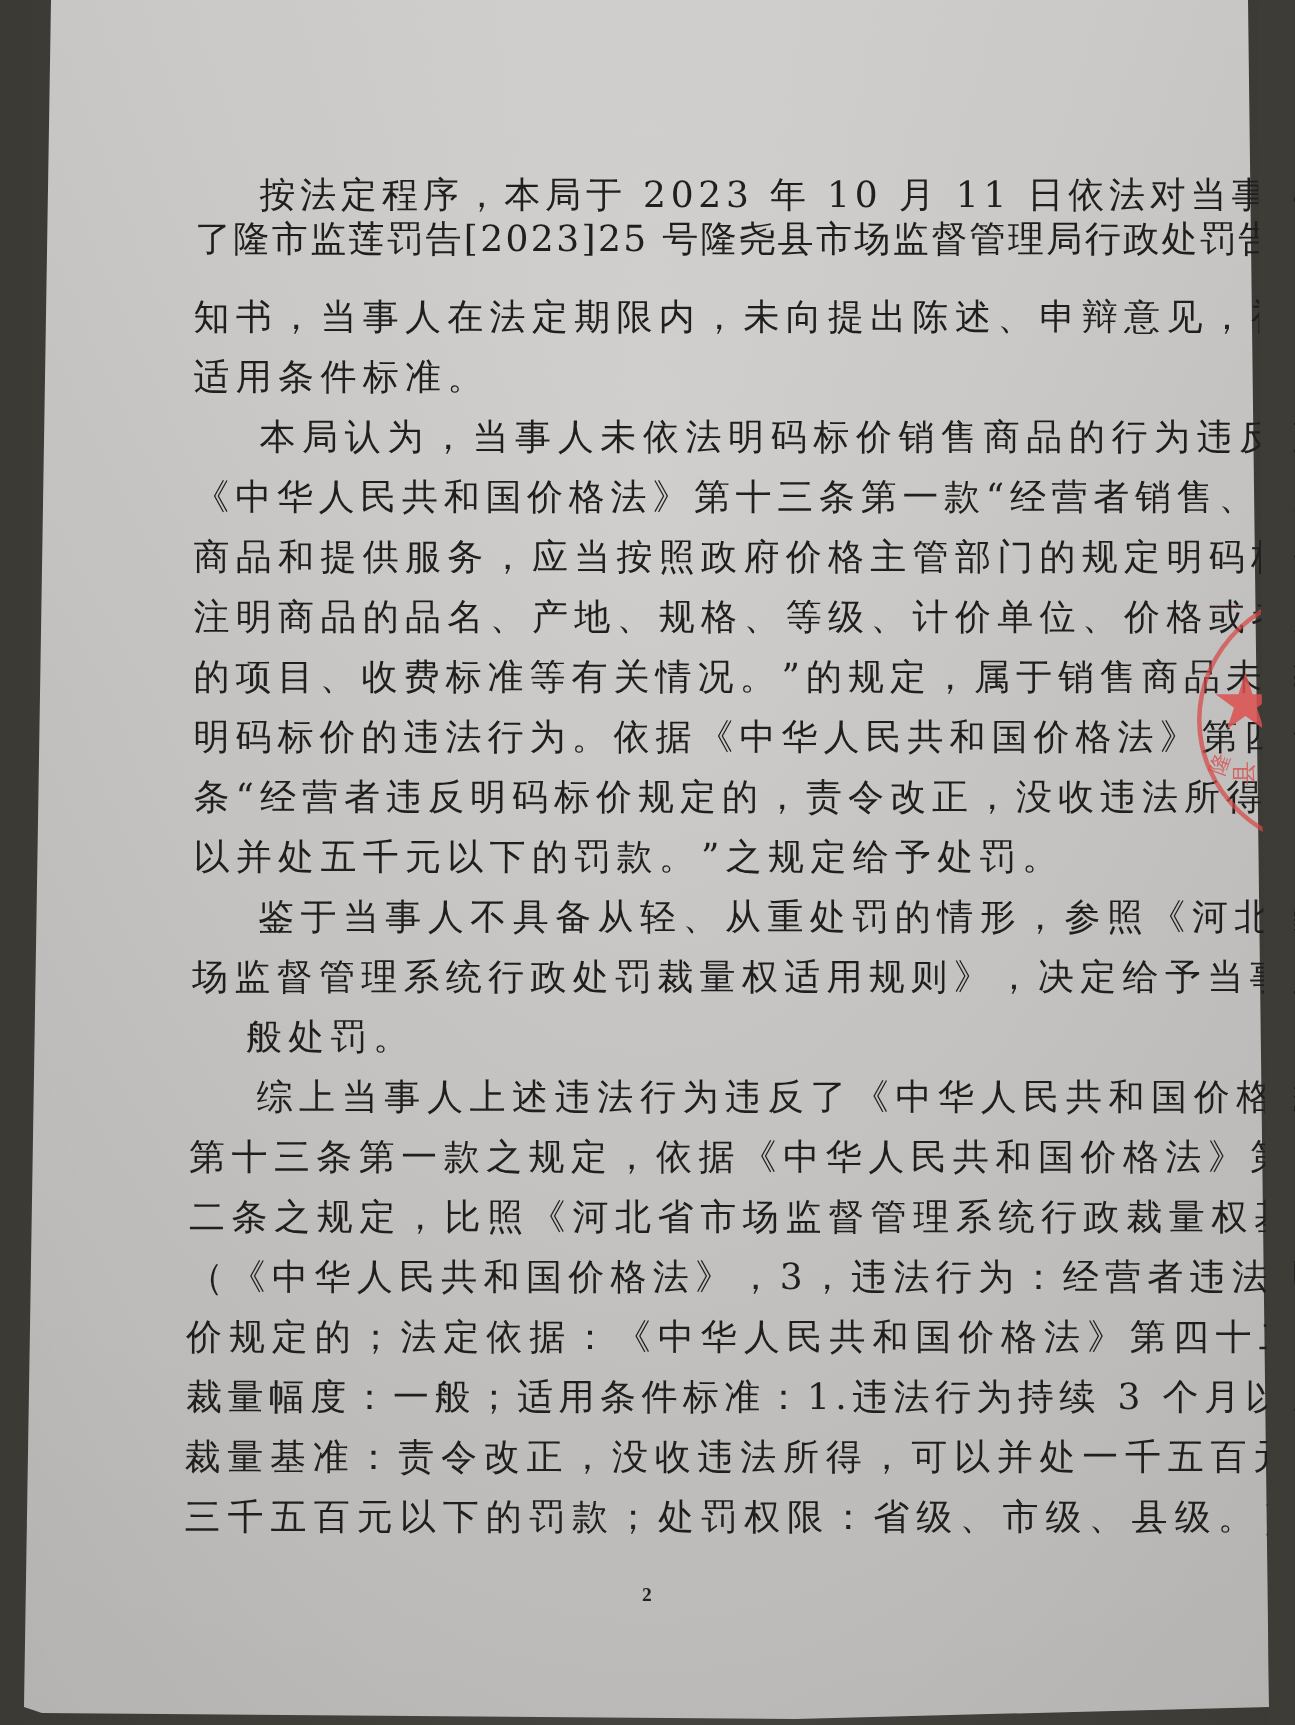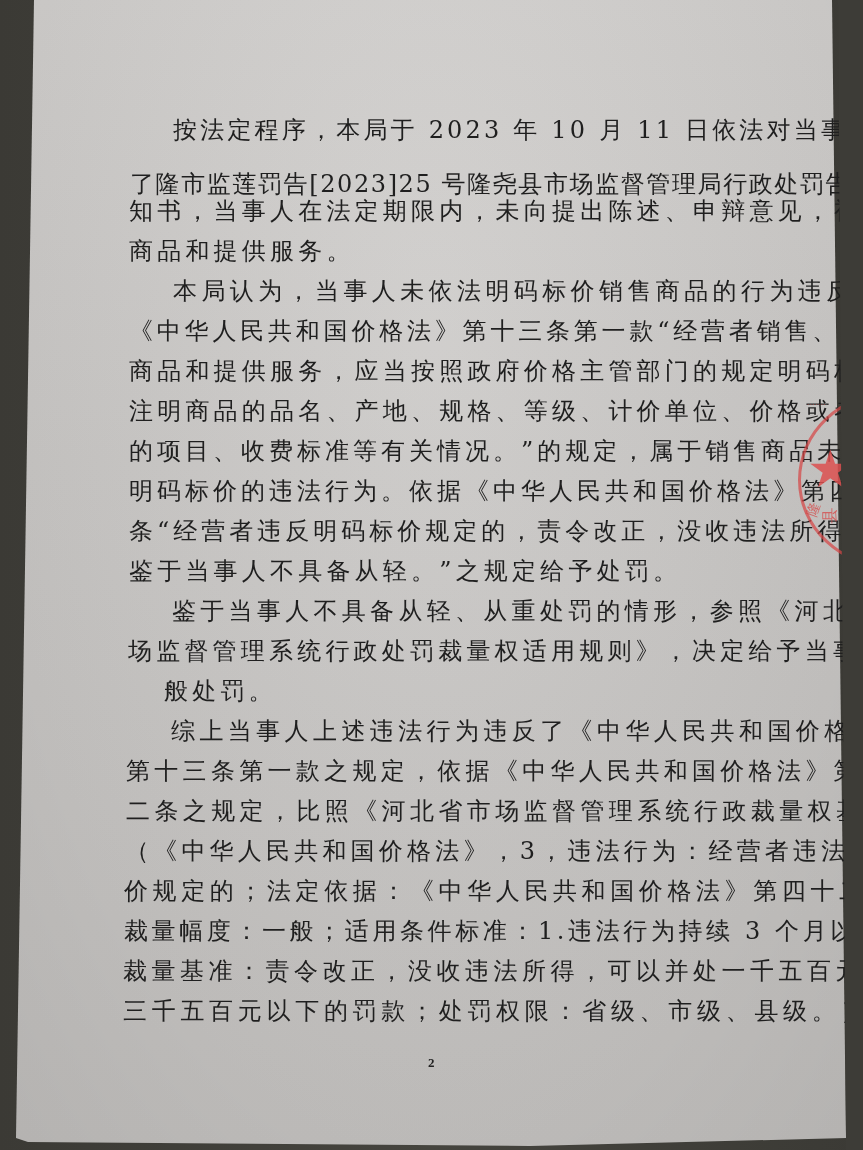--- a/index.html
+++ b/index.html
@@ -119,32 +119,32 @@
 </style>
 </head>
 <body>
 
 <div class="bg-surface"></div>
 <div class="paper"></div>
 <div class="paper-shade"></div>
 
 <div class="text-block">
   <div class="line" style="left:173px; top:115px; letter-spacing:3.2px;">按法定程序，本局于 2023 年 10 月 11 日依法对当事人送达</div>
-  <div class="line" style="left:130px; top:169px; letter-spacing:1.6px;">了隆市监莲罚告[2023]25 号隆尧县市场监督管理局行政处罚告</div>
+  <div class="line" style="left:130px; top:144px; letter-spacing:1.6px;">了隆市监莲罚告[2023]25 号隆尧县市场监督管理局行政处罚告</div>
   <div class="line" style="left:129px; top:196px; letter-spacing:4.2px;">知书，当事人在法定期限内，未向提出陈述、申辩意见，视为当</div>
-  <div class="line" style="left:129px; top:236px; letter-spacing:4.2px;">商品和提供服务。</div>
+  <div class="line" style="left:129px; top:236px; letter-spacing:4.2px;">适用条件标准。</div>
 
   <div class="line" style="left:173px; top:276px; letter-spacing:4.4px;">本局认为，当事人未依法明码标价销售商品的行为违反了</div>
   <div class="line" style="left:129px; top:316px; letter-spacing:3.8px;">《中华人民共和国价格法》第十三条第一款“经营者销售、收购</div>
   <div class="line" style="left:129px; top:356px; letter-spacing:4.2px;">商品和提供服务，应当按照政府价格主管部门的规定明码标价，</div>
   <div class="line" style="left:129px; top:396px; letter-spacing:4.2px;">注明商品的品名、产地、规格、等级、计价单位、价格或者服务</div>
   <div class="line" style="left:129px; top:436px; letter-spacing:4.0px;">的项目、收费标准等有关情况。”的规定，属于销售商品未依法</div>
   <div class="line" style="left:129px; top:476px; letter-spacing:4.0px;">明码标价的违法行为。依据《中华人民共和国价格法》第四十二</div>
   <div class="line" style="left:129px; top:516px; letter-spacing:4.0px;">条“经营者违反明码标价规定的，责令改正，没收违法所得，可</div>
-  <div class="line" style="left:129px; top:556px; letter-spacing:4.2px;">鉴于当事人不具备从轻。”之规定给予处罚。</div>
+  <div class="line" style="left:129px; top:556px; letter-spacing:4.2px;">以并处五千元以下的罚款。”之规定给予处罚。</div>
 
   <div class="line" style="left:172px; top:596px; letter-spacing:4.3px;">鉴于当事人不具备从轻、从重处罚的情形，参照《河北省市</div>
   <div class="line" style="left:128px; top:636px; letter-spacing:4.2px;">场监督管理系统行政处罚裁量权适用规则》，决定给予当事人一</div>
   <div class="line" style="left:128px; top:676px; letter-spacing:4.2px;margin-left:36px;">般处罚。</div>
 
   <div class="line" style="left:171px; top:716px; letter-spacing:4.4px;">综上当事人上述违法行为违反了《中华人民共和国价格法》</div>
   <div class="line" style="left:126px; top:756px; letter-spacing:4.3px;">第十三条第一款之规定，依据《中华人民共和国价格法》第四十</div>
   <div class="line" style="left:126px; top:796px; letter-spacing:4.4px;">二条之规定，比照《河北省市场监督管理系统行政裁量权基准》</div>
   <div class="line" style="left:125px; top:836px; letter-spacing:4.2px;">（《中华人民共和国价格法》，3，违法行为：经营者违法明码标</div>
   <div class="line" style="left:124px; top:876px; letter-spacing:4.6px;">价规定的；法定依据：《中华人民共和国价格法》第四十二条；</div>

